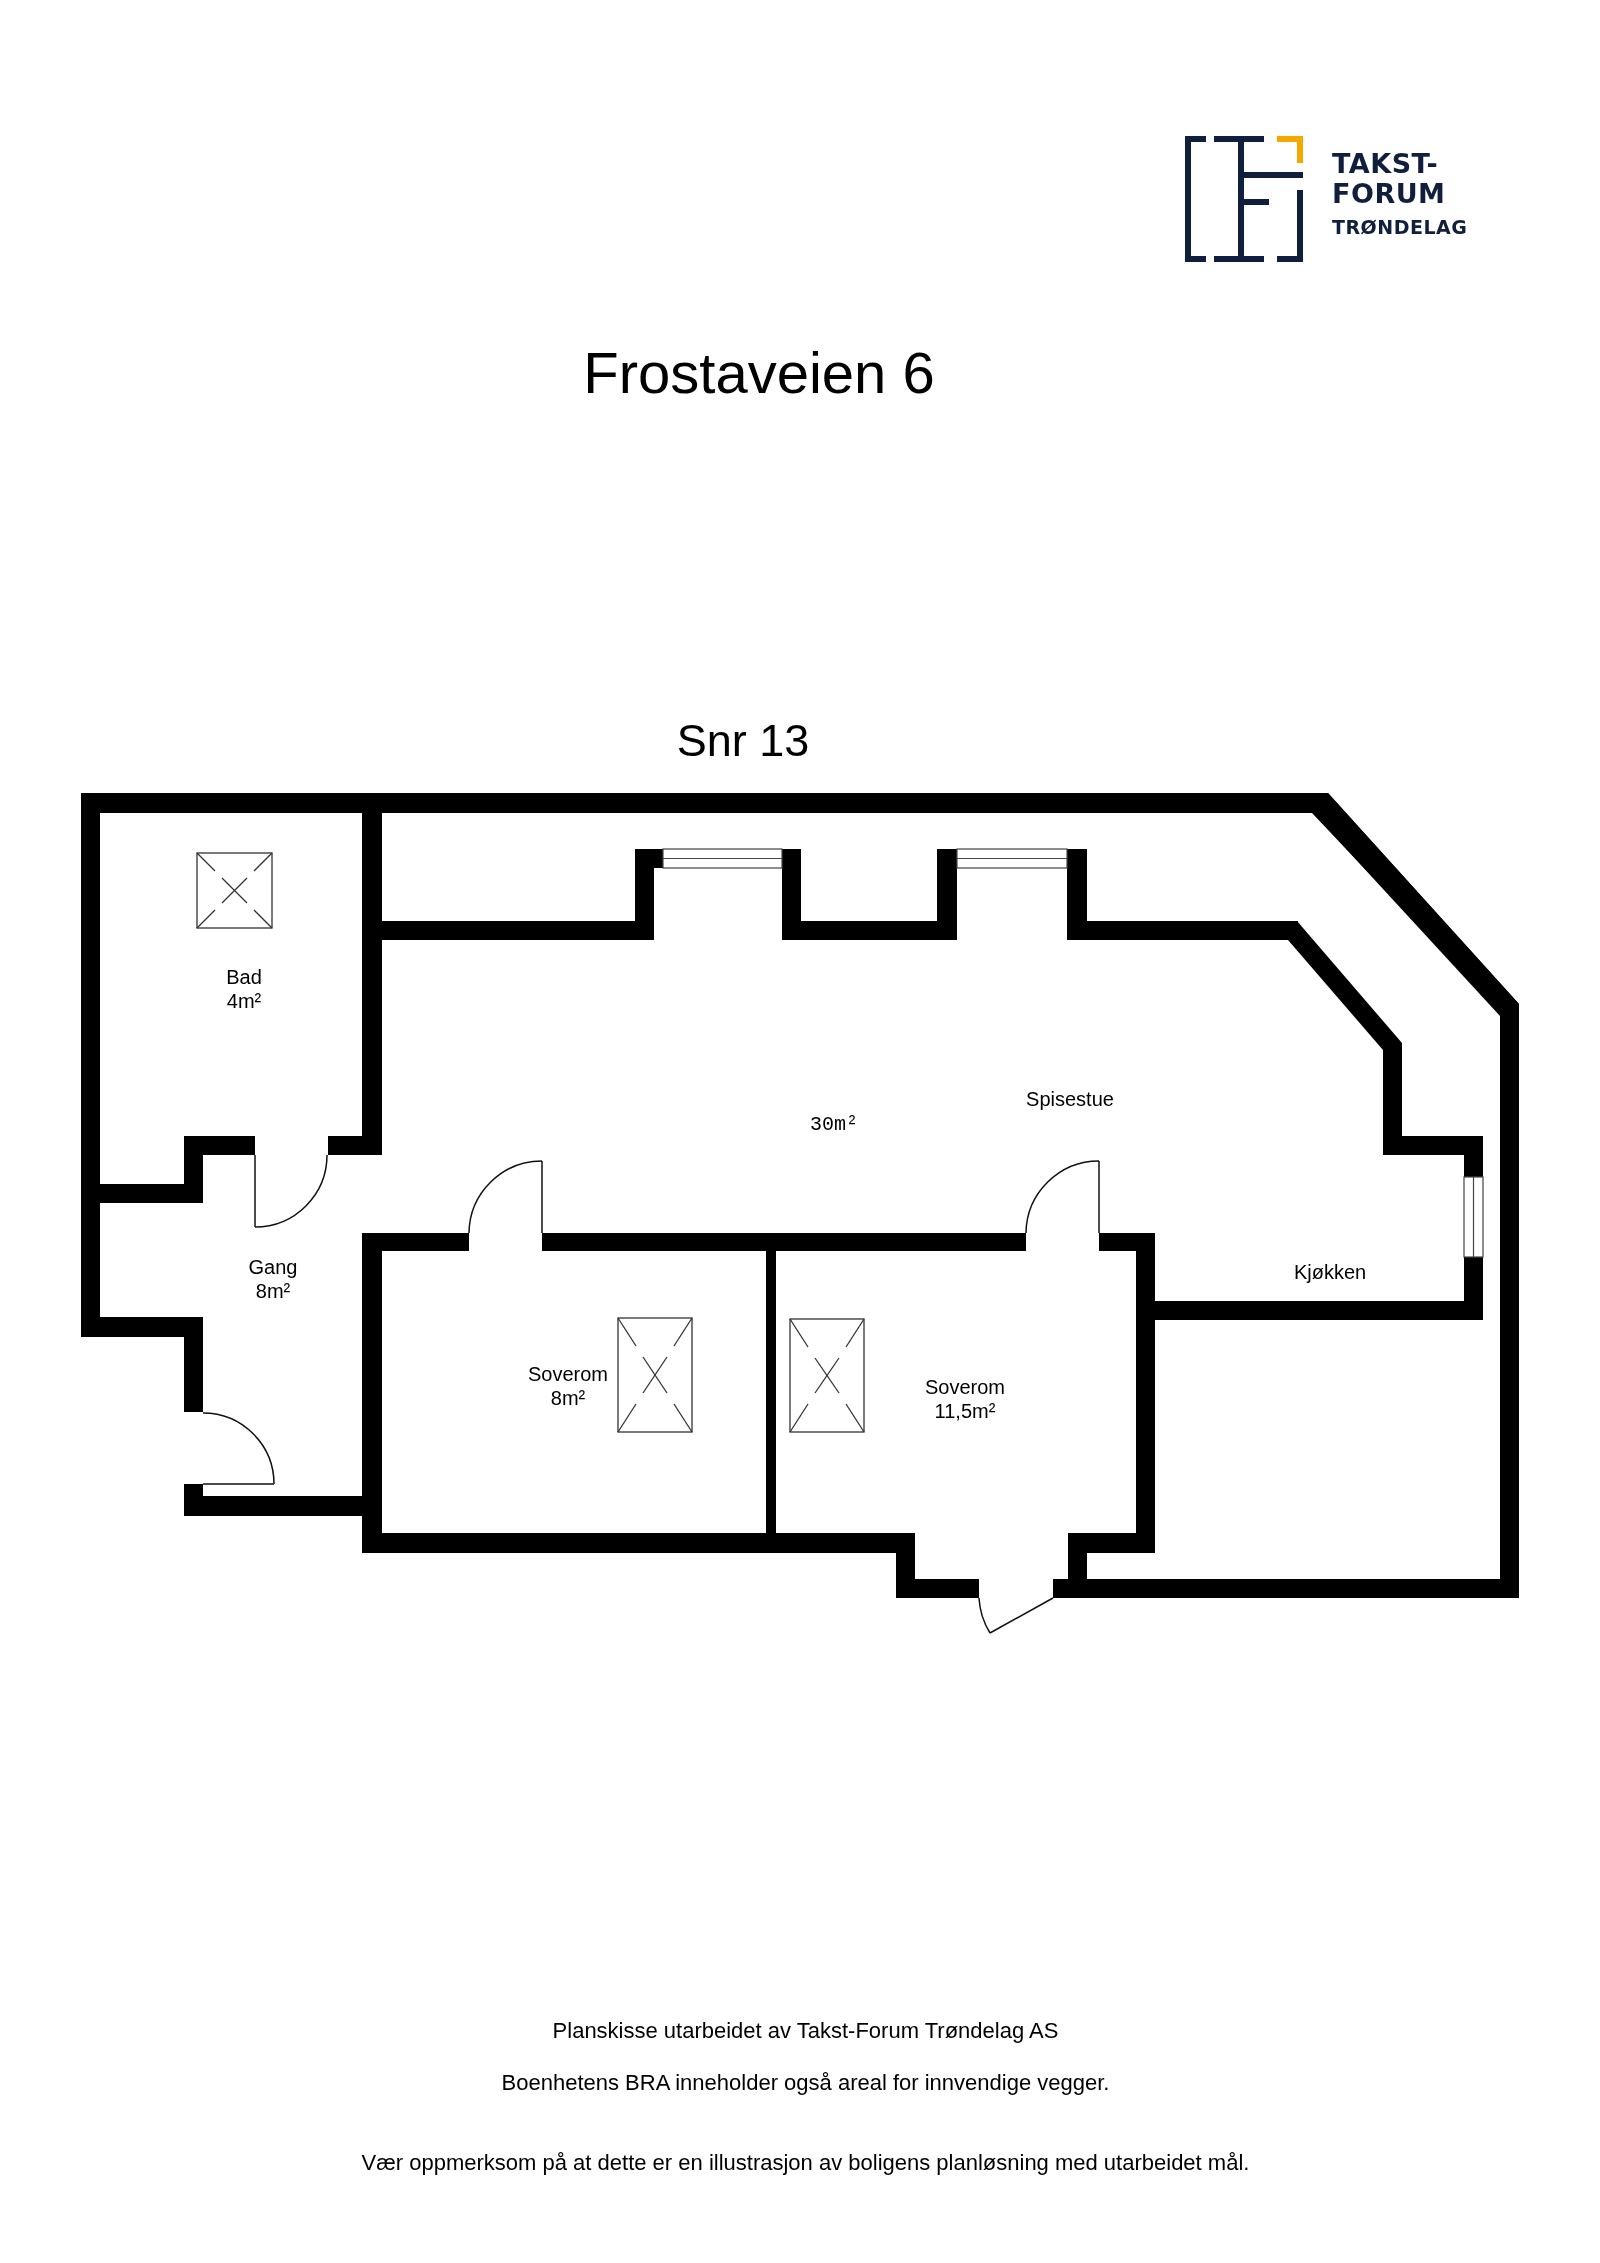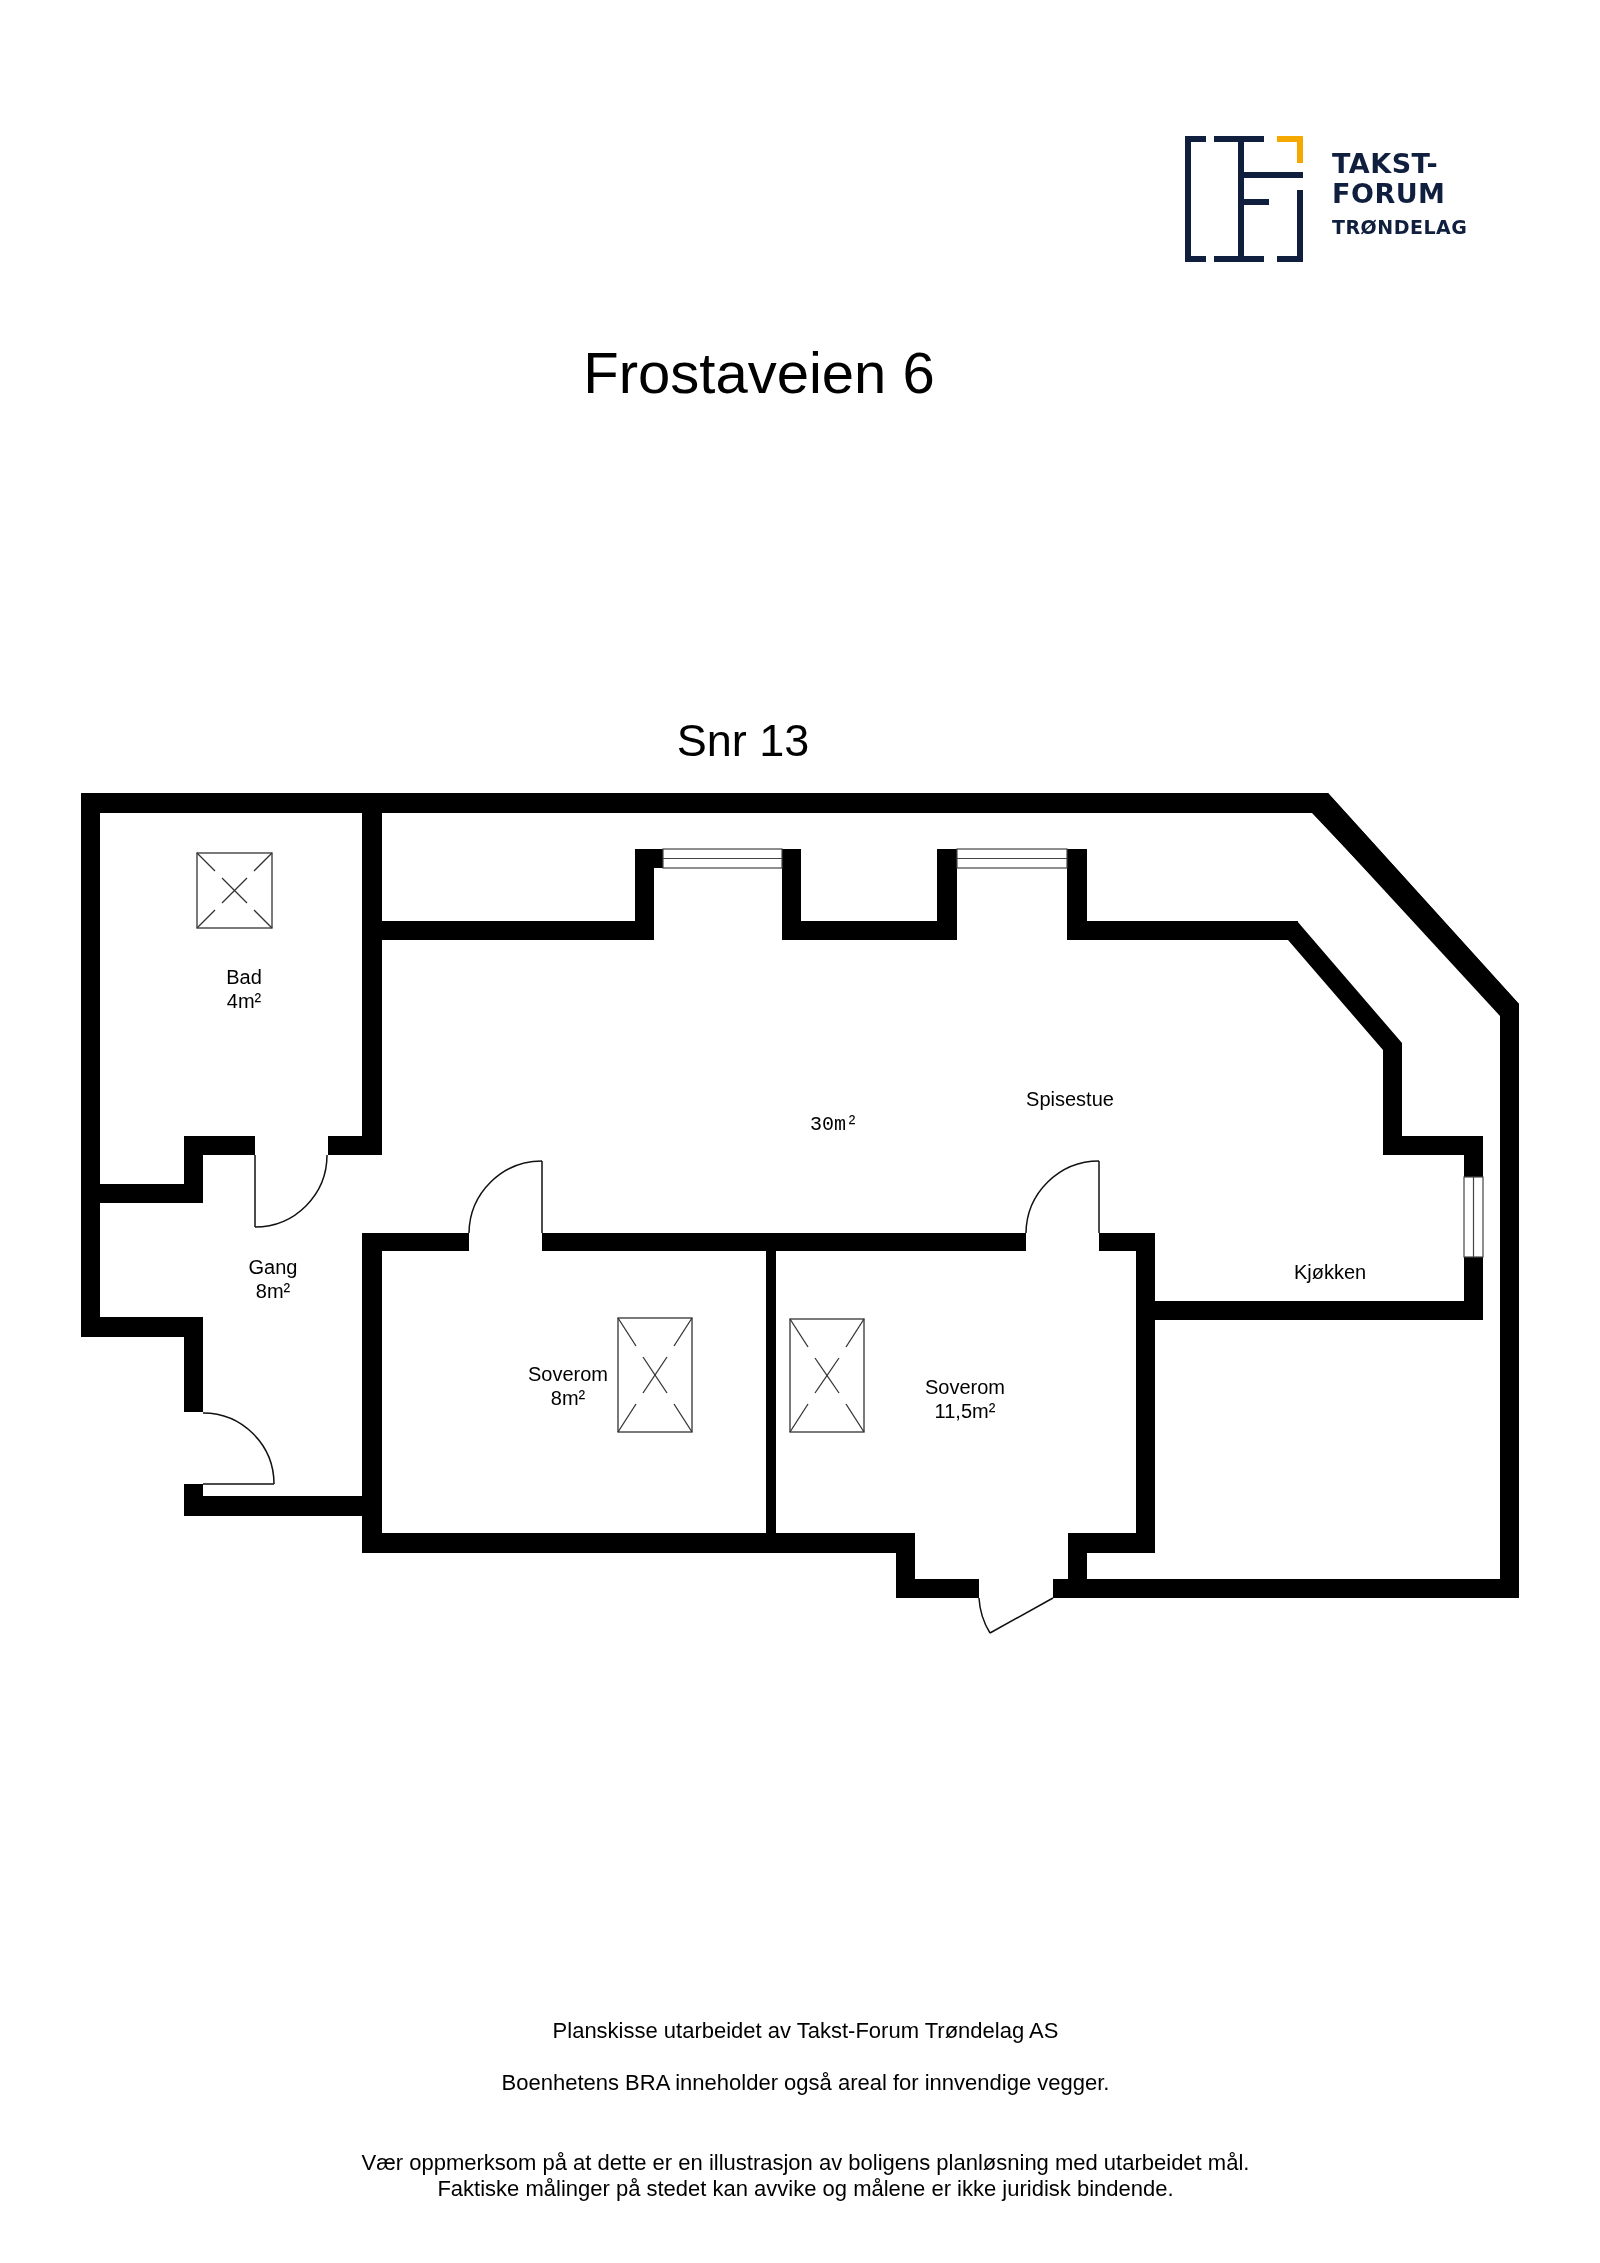--- a/index.html
+++ b/index.html
@@ -200,14 +200,13 @@
 </div>
 
 <div class="footer" style="top:2018px;">
   <p>Planskisse utarbeidet av Takst-Forum Trøndelag AS</p>
 </div>
 <div class="footer" style="top:2070px;">
   <p>Boenhetens BRA inneholder også areal for innvendige vegger.</p>
 </div>
 <div class="footer" style="top:2150px;">
   <p>Vær oppmerksom på at dette er en illustrasjon av boligens planløsning med utarbeidet mål.</p>
-  <p>Faktiske målinger på stedet kan avvike og målene er ikke juridisk bindende.</p>
 </div>
 
 </body></html>

